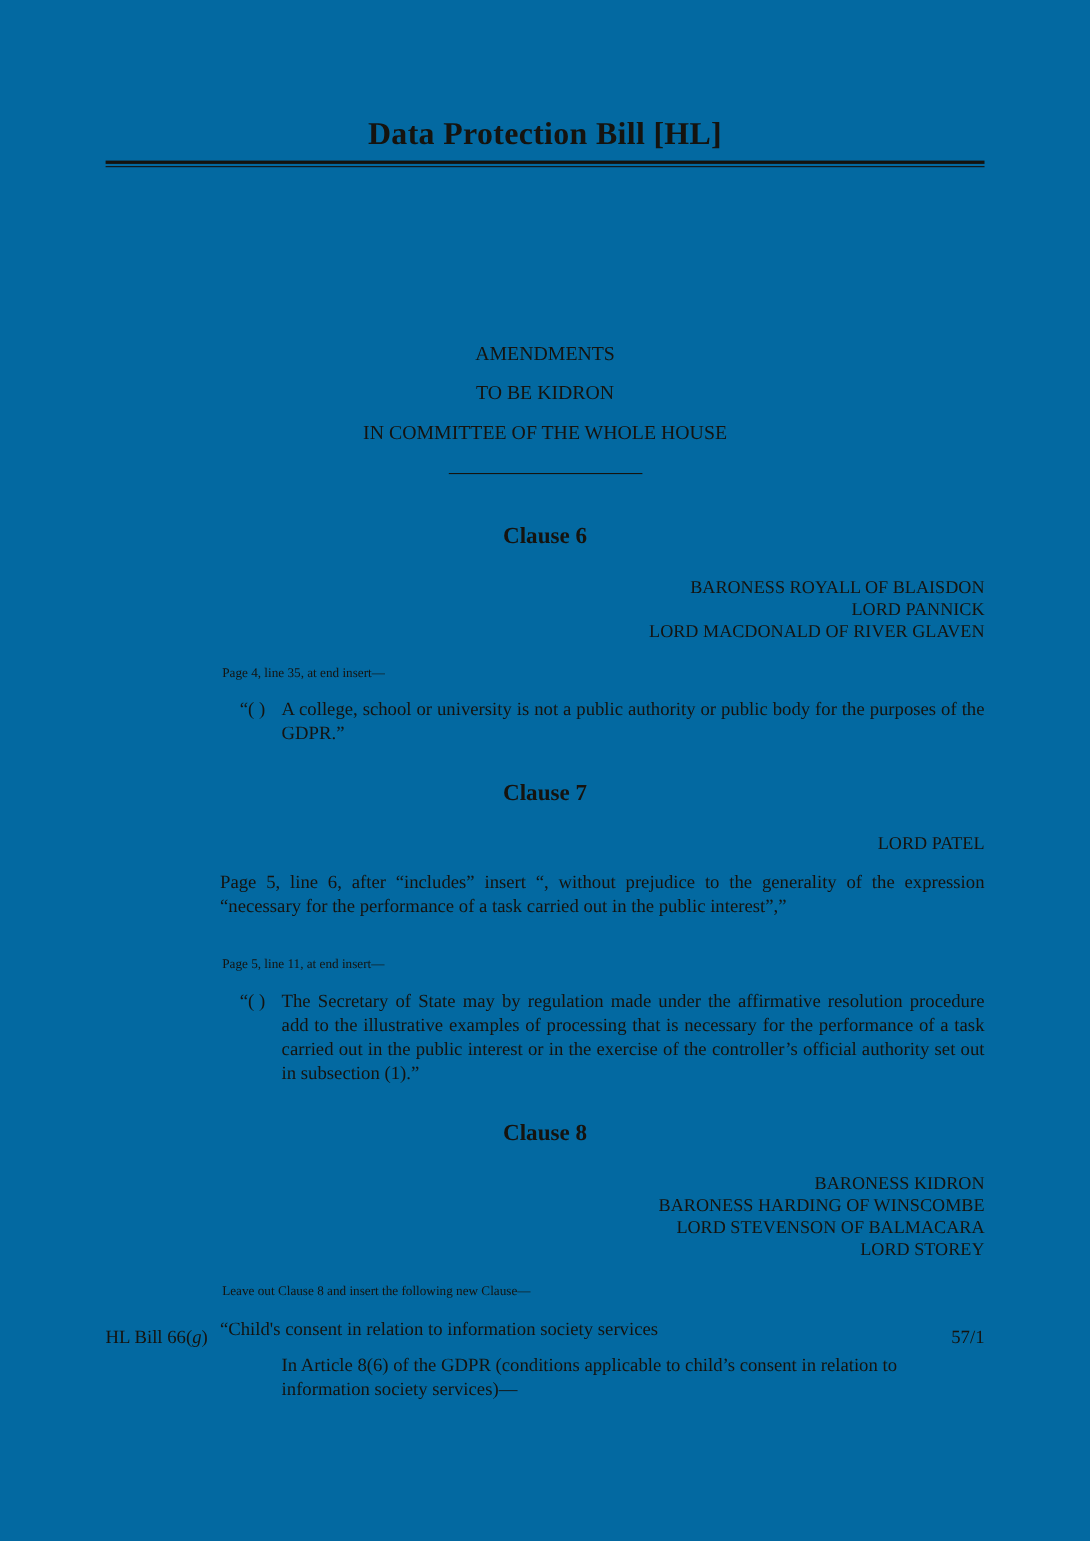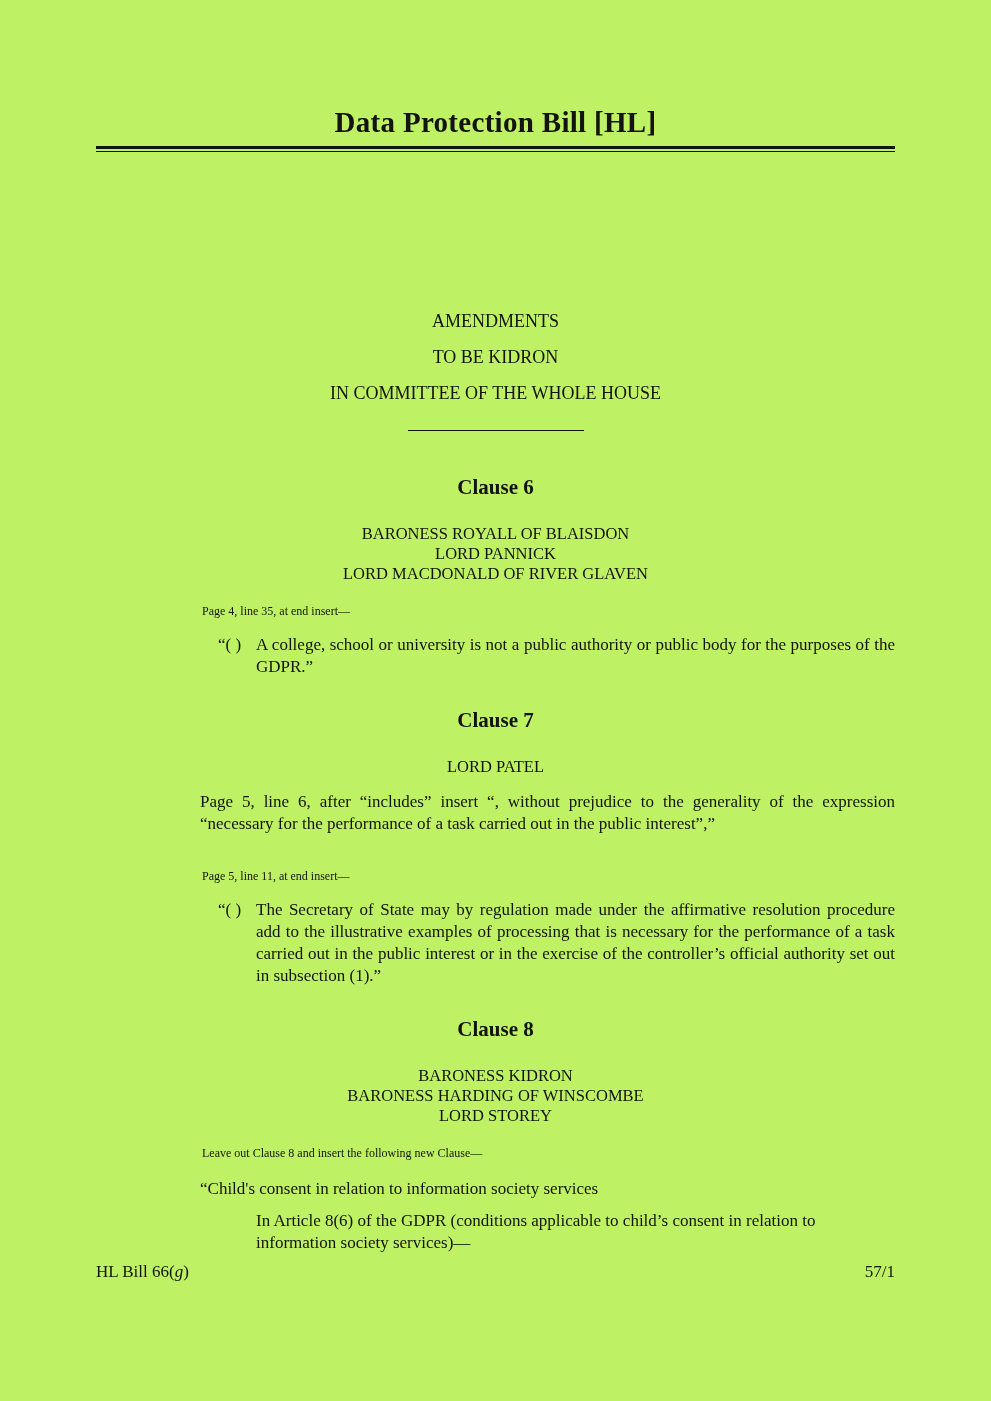--- a/index.html
+++ b/index.html
@@ -2,21 +2,21 @@
 <html><head>
 <meta charset="utf-8">
 <style>
   * { margin: 0; padding: 0; box-sizing: border-box; }
   html, body { background: #ffffff; }
   .page {
     position: relative;
     width: 991px;
     height: 1401px;
     margin: 0 auto;
-    background: #bef264;
+    background: #0369a1;
     color: #15130f;
     font-family: "Liberation Serif", "DejaVu Serif", serif;
     overflow: hidden;
   }
   .content { padding: 0 96px; }
 
   .doc-title {
     padding-top: 106px;
     text-align: center;
     font-size: 29px;
@@ -47,21 +47,21 @@
   .clause-heading {
     margin-top: 44px;
     text-align: center;
     font-size: 21px;
     font-weight: bold;
   }
   .clause-heading.tight { margin-top: 30px; }
 
   .sponsors {
     margin-top: 24px;
-    text-align: center;
+    text-align: right;
     font-size: 16.5px;
   }
   .sponsors .sponsor-line { line-height: 20px; }
 
   .instruction {
     margin-top: 16px;
     margin-left: 106px;
     font-size: 12px;
     line-height: 22px;
   }
@@ -98,21 +98,21 @@
     margin-top: 10px;
     margin-left: 160px;
     font-size: 17px;
     line-height: 22px;
   }
 
   .footer {
     position: absolute;
     left: 96px;
     right: 96px;
-    top: 1262px;
+    top: 1206px;
     display: flex;
     justify-content: space-between;
     font-size: 17px;
   }
   .footer .italic { font-style: italic; }
 </style>
 </head>
 <body>
 
 <div class="page">
@@ -149,20 +149,21 @@
     <div class="instruction" style="margin-top:30px;">Page 5, line 11, at end insert—</div>
     <div class="amendment">
       <span class="marker">“( )</span>
       <span class="amend-text">The Secretary of State may by regulation made under the affirmative resolution procedure add to the illustrative examples of processing that is necessary for the performance of a task carried out in the public interest or in the exercise of the controller’s official authority set out in subsection (1).”</span>
     </div>
 
     <div class="clause-heading tight">Clause 8</div>
     <div class="sponsors">
       <div class="sponsor-line">BARONESS KIDRON</div>
       <div class="sponsor-line">BARONESS HARDING OF WINSCOMBE</div>
+      <div class="sponsor-line">LORD STEVENSON OF BALMACARA</div>
       <div class="sponsor-line">LORD STOREY</div>
     </div>
     <div class="instruction">Leave out Clause 8 and insert the following new Clause—</div>
     <div class="new-clause-title">“Child's consent in relation to information society services</div>
     <div class="new-clause-body">In Article 8(6) of the GDPR (conditions applicable to child’s consent in relation to information society services)—</div>
 
   </div>
 
   <div class="footer">
     <div>

